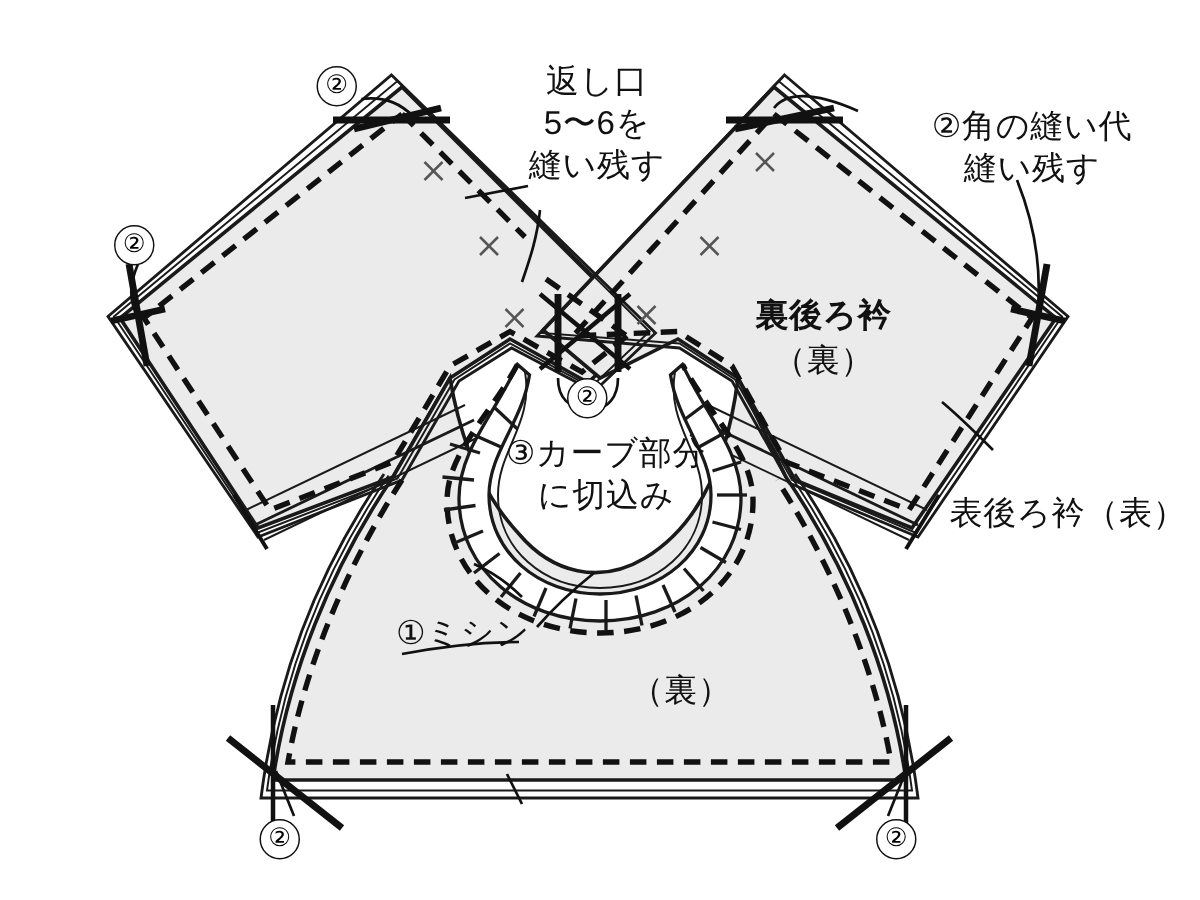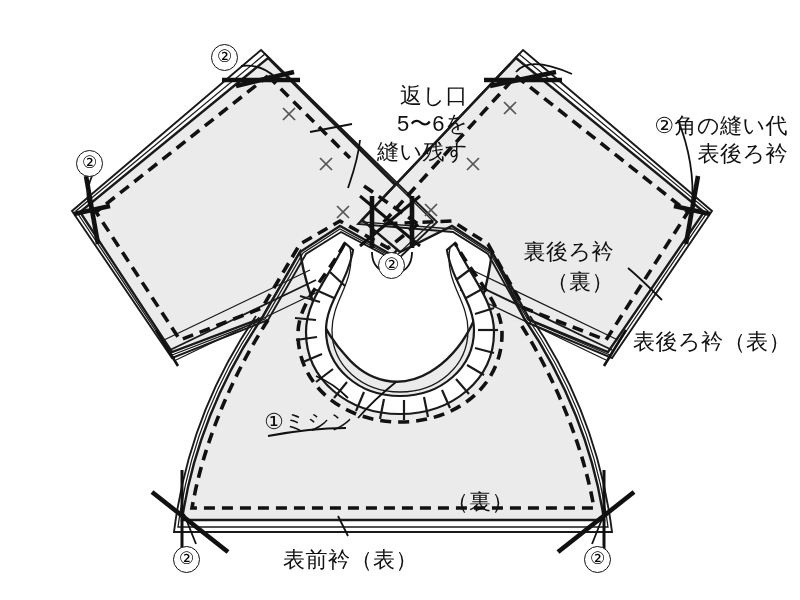--- a/index.html
+++ b/index.html
@@ -2,21 +2,21 @@
 <html><head>
 <meta charset="utf-8">
 <style>
   html,body{margin:0;padding:0;background:#ffffff;}
   body{width:800px;height:600px;overflow:hidden;
        font-family:"Liberation Sans","DejaVu Sans",sans-serif;color:#000;}
   #stage{position:relative;width:800px;height:600px;background:#fff;}
   #art{position:absolute;left:0;top:0;width:800px;height:600px;}
   .lbl{position:absolute;font-size:22px;line-height:1.28;color:#111;
        white-space:pre;letter-spacing:.5px;}
-  .lbl.ctr{text-align:right;margin-top:42px;}
+  .lbl.ctr{text-align:center;}
   .num{position:absolute;width:27px;height:27px;border:1.6px solid #111;
        border-radius:50%;background:#fff;font-size:17px;line-height:24px;
        text-align:center;box-sizing:border-box;}
 </style>
 </head>
 <body>
 
 <div id="stage">
 
   <svg id="art" viewBox="0 0 800 600">
@@ -188,33 +188,34 @@
       <path d="M 196 544 C 192 534 188 524 184 514"></path>
       <path d="M 592 544 C 596 534 600 524 604 514"></path>
     </g>
   </svg>
 
   <div class="lbl ctr" style="left:328px;top:40px;width:140px;">返し口
 5〜6を
 縫い残す</div>
 
   <div class="lbl ctr" style="left:588px;top:70px;width:200px;">②角の縫い代
-表後ろ衿</div>
-
-  <div class="lbl ctr" style="left:484px;top:196px;width:130px;">裏後ろ衿</div>
+縫い残す</div>
+
+  <div class="lbl ctr" style="left:484px;top:196px;width:130px;font-weight:bold;">裏後ろ衿</div>
   <div class="lbl ctr" style="left:484px;top:226px;width:130px;">（裏）</div>
 
   <div class="lbl" style="left:633px;top:312px;margin-top:16px;">表後ろ衿（表）</div>
 
+  <div class="lbl ctr" style="left:318px;top:288px;width:172px;">③カーブ部分
+に切込み</div>
 
   <div class="lbl" style="left:264px;top:408px;text-align:right;">①ミシン</div>
 
   <div class="lbl ctr" style="left:394px;top:446px;width:120px;">（裏）</div>
 
-  <div class="lbl" style="left:283px;top:546px;">表前衿（表）</div>
 
   <div class="num" style="left:211px;top:44px;">②</div>
   <div class="num" style="left:76px;top:150px;">②</div>
   <div class="num" style="left:378px;top:252px;">②</div>
   <div class="num" style="left:173px;top:546px;">②</div>
   <div class="num" style="left:584px;top:546px;">②</div>
 
 </div>
 
 </body></html>

